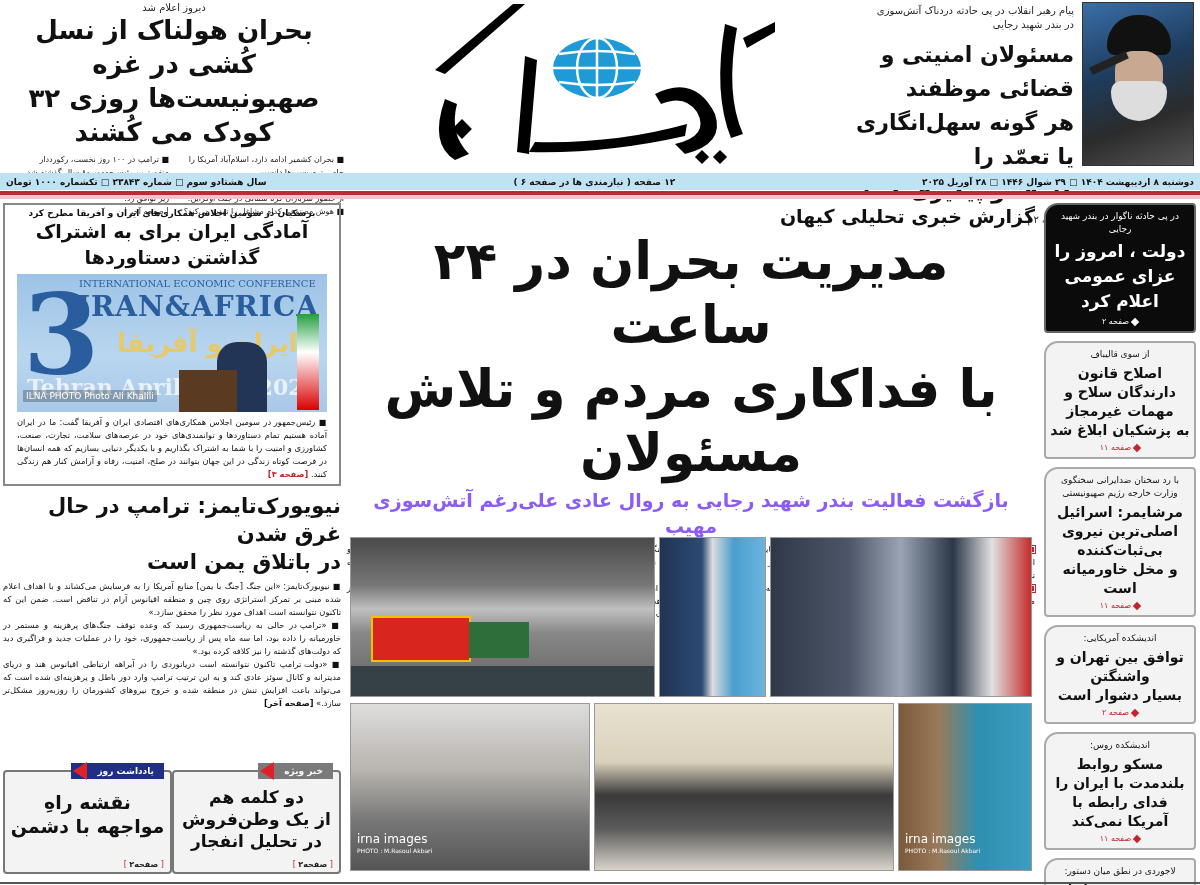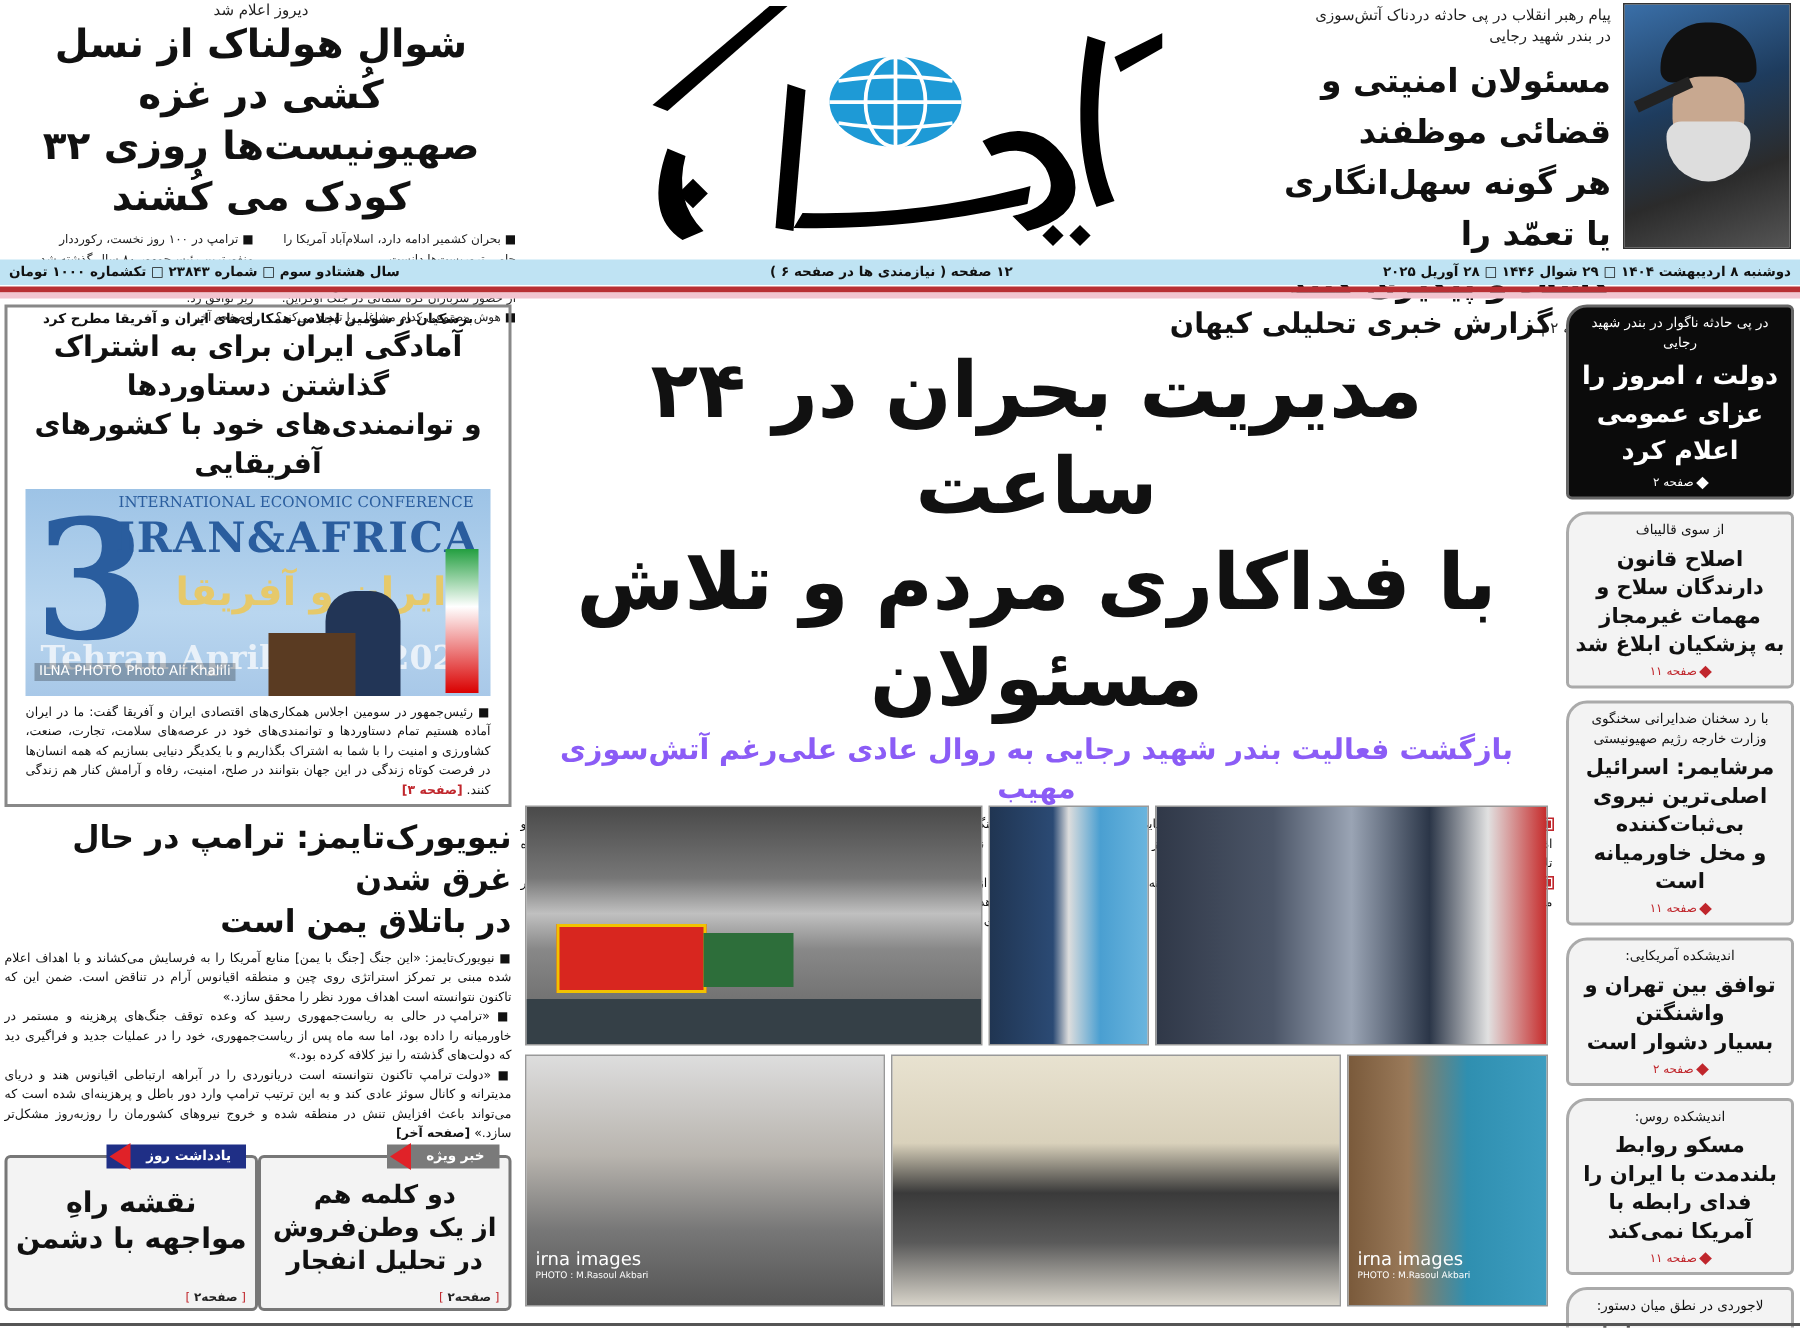--- a/index.html
+++ b/index.html
@@ -130,21 +130,21 @@
       <path d="M300 20 L312 24 Q300 90 318 130 L306 134 Q288 90 300 20 Z"></path>
       <path d="M318 34 L350 18 L350 28 L322 44 Z"></path>
       <rect x="272" y="148" width="10" height="10" transform="rotate(45 277 153)"></rect>
       <rect x="290" y="148" width="10" height="10" transform="rotate(45 295 153)"></rect>
     </g>
   </svg>
 
   <div class="left-top">
     <div class="kicker">دیروز اعلام شد</div>
     <div class="head">
-      <div>شوال هولناک از نسل کُشی در غزه</div>
+      <div>بحران هولناک از نسل کُشی در غزه</div>
       <div>صهیونیست‌ها روزی ۳۲ کودک می کُشند</div>
     </div>
     <div class="cols">
       <div>
         <p><span class="bul">■ </span><span>بحران کشمیر ادامه دارد، اسلام‌آباد آمریکا را حامی تروریست‌ها دانست.</span></p>
         <p><span class="bul">■ </span><span>وزارت خارجه روسیه منتشر کرد جزئیات تازه از حضور سربازان کره شمالی در جنگ اوکراین.</span></p>
         <p><span class="bul">■ </span><span>هوش مصنوعی کدام مشاغل را تهدید می‌کند؟</span></p>
       </div>
       <div>
         <p><span class="bul">■ </span><span>ترامپ در ۱۰۰ روز نخست، رکورددار منفورترین رئیس‌جمهور ۸۰ سال گذشته شد.</span></p>
@@ -250,21 +250,20 @@
   <div class="ph ph6">
     <div class="ph-label"><span>irna images</span><small>PHOTO : M.Rasoul Akbari</small></div>
   </div>
 </div>
 
 <div class="lcol">
   <div class="box">
     <div class="k">بزشکیان در سومین اجلاس همکاری‌های ایران و آفریقا مطرح کرد</div>
     <div class="h">
       <div>آمادگی ایران برای به اشتراک گذاشتن دستاوردها</div>
-      <div>و توانمندی‌های خود با کشورهای آفریقایی</div>
     </div>
     <div class="afr-photo">
       <div class="three">3</div>
       <div class="conf">INTERNATIONAL ECONOMIC CONFERENCE</div>
       <div class="ia">IRAN&amp;AFRICA</div>
       <div class="fa">ایران و آفریقا</div>
       <div class="teh">Tehran   April 27 ... 2025</div>
       <div class="man"></div>
       <div class="podium"></div>
       <div class="flag"></div>

